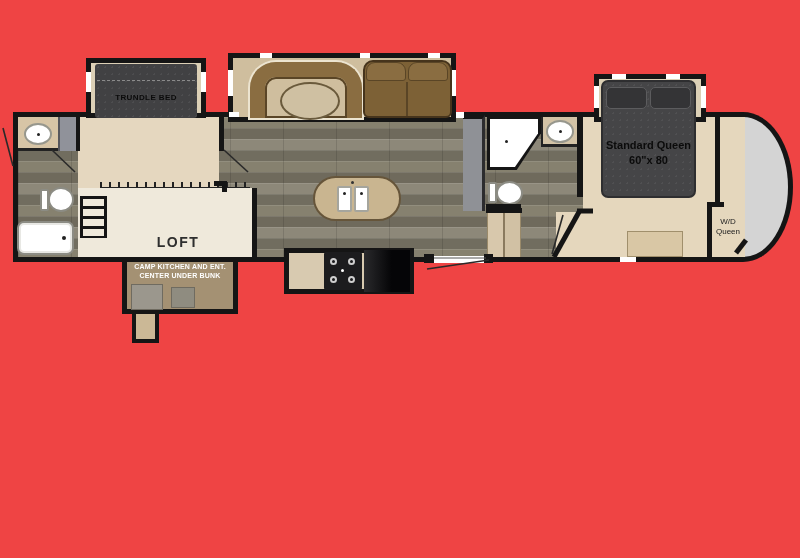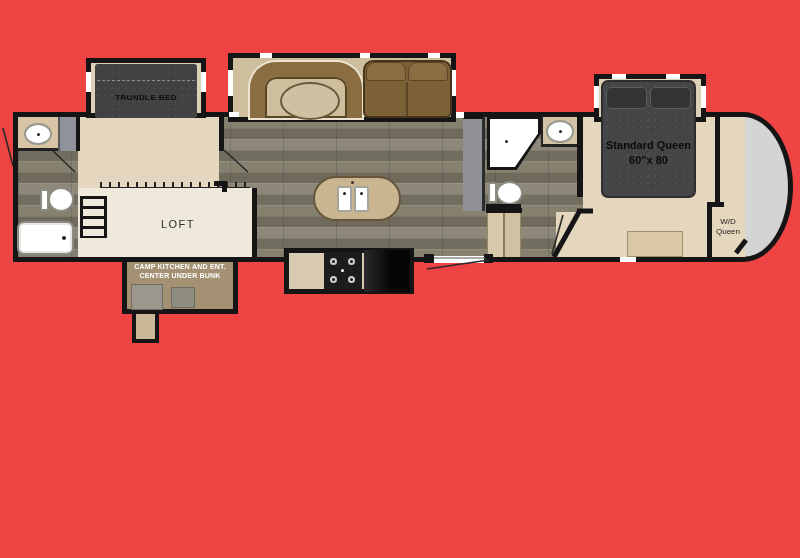--- a/index.html
+++ b/index.html
@@ -149,15 +149,15 @@
     <line x1="577" y1="211" x2="593" y2="211" stroke="#151515" stroke-width="5"></line>
     <line x1="736" y1="253" x2="746" y2="240" stroke="#151515" stroke-width="5"></line>
     <line x1="52" y1="150" x2="75" y2="172" stroke="#2a2a2a" stroke-width="1.6"></line>
     <line x1="224" y1="150" x2="248" y2="172" stroke="#2a2a2a" stroke-width="1.6"></line>
     <line x1="563" y1="215" x2="552" y2="254" stroke="#2a2a2a" stroke-width="1.6"></line>
     <line x1="489" y1="260" x2="427" y2="269" stroke="#2a2a2a" stroke-width="1.6"></line>
     <line x1="434" y1="258" x2="486" y2="258" stroke="#555" stroke-width="1"></line>
     <line x1="3" y1="128" x2="13" y2="166" stroke="#2a2a2a" stroke-width="1.6"></line>
   </svg>
 
-  <div class="abs lbl" style="left:148px;top:218px;width:60px;font-weight:normal;font-size:11px;color:#2e2e2e;letter-spacing:1.5px;">LOFT</div>
+  <div class="abs lbl" style="left:148px;top:234px;width:60px;font-weight:bold;font-size:14px;color:#2e2e2e;letter-spacing:1.5px;">LOFT</div>
 
 </div>
 
 </body></html>

